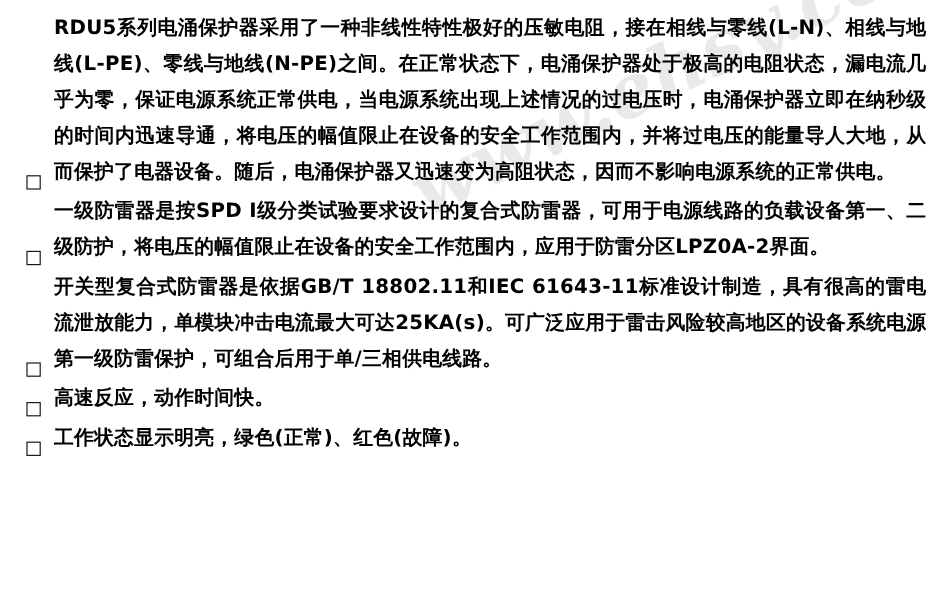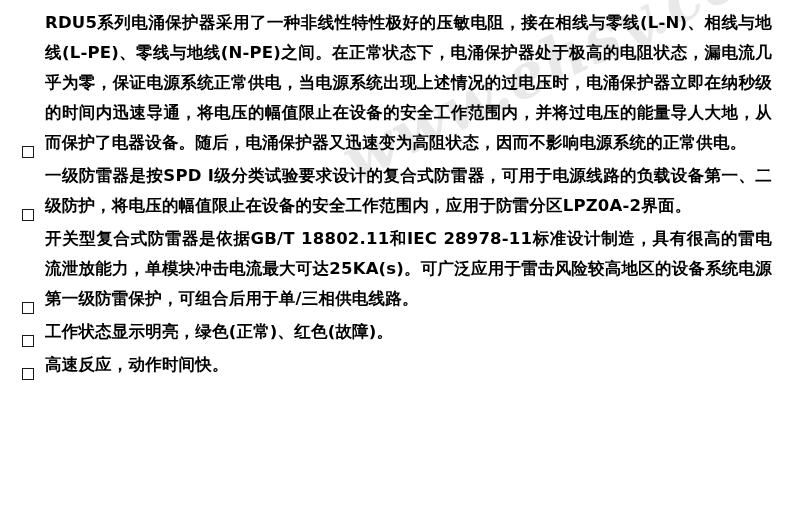--- a/index.html
+++ b/index.html
@@ -79,28 +79,28 @@
     <span class="text">RDU5系列电涌保护器采用了一种非线性特性极好的压敏电阻，接在相线与零线(L-N)、相线与地线(L-PE)、零线与地线(N-PE)之间。在正常状态下，电涌保护器处于极高的电阻状态，漏电流几乎为零，保证电源系统正常供电，当电源系统出现上述情况的过电压时，电涌保护器立即在纳秒级的时间内迅速导通，将电压的幅值限止在设备的安全工作范围内，并将过电压的能量导人大地，从而保护了电器设备。随后，电涌保护器又迅速变为高阻状态，因而不影响电源系统的正常供电。</span>
   </div>
 
   <div class="item">
     <span class="checkbox"></span>
     <span class="text">一级防雷器是按SPD Ⅰ级分类试验要求设计的复合式防雷器，可用于电源线路的负载设备第一、二级防护，将电压的幅值限止在设备的安全工作范围内，应用于防雷分区LPZ0A-2界面。</span>
   </div>
 
   <div class="item">
     <span class="checkbox"></span>
-    <span class="text">开关型复合式防雷器是依据GB/T 18802.11和IEC 28978-11标准设计制造，具有很高的雷电流泄放能力，单模块冲击电流最大可达25KA(s)。可广泛应用于雷击风险较高地区的设备系统电源第一级防雷保护，可组合后用于单/三相供电线路。</span>
+    <span class="text">开关型复合式防雷器是依据GB/T 18802.11和IEC 61643-11标准设计制造，具有很高的雷电流泄放能力，单模块冲击电流最大可达25KA(s)。可广泛应用于雷击风险较高地区的设备系统电源第一级防雷保护，可组合后用于单/三相供电线路。</span>
   </div>
 
+
+  <div class="item short">
+    <span class="checkbox"></span>
+    <span class="text">高速反应，动作时间快。</span>
+  </div>
 
   <div class="item short">
     <span class="checkbox"></span>
     <span class="text">工作状态显示明亮，绿色(正常)、红色(故障)。</span>
   </div>
 
-  <div class="item short">
-    <span class="checkbox"></span>
-    <span class="text">高速反应，动作时间快。</span>
-  </div>
-
 
 </div>
 
 </body></html>

